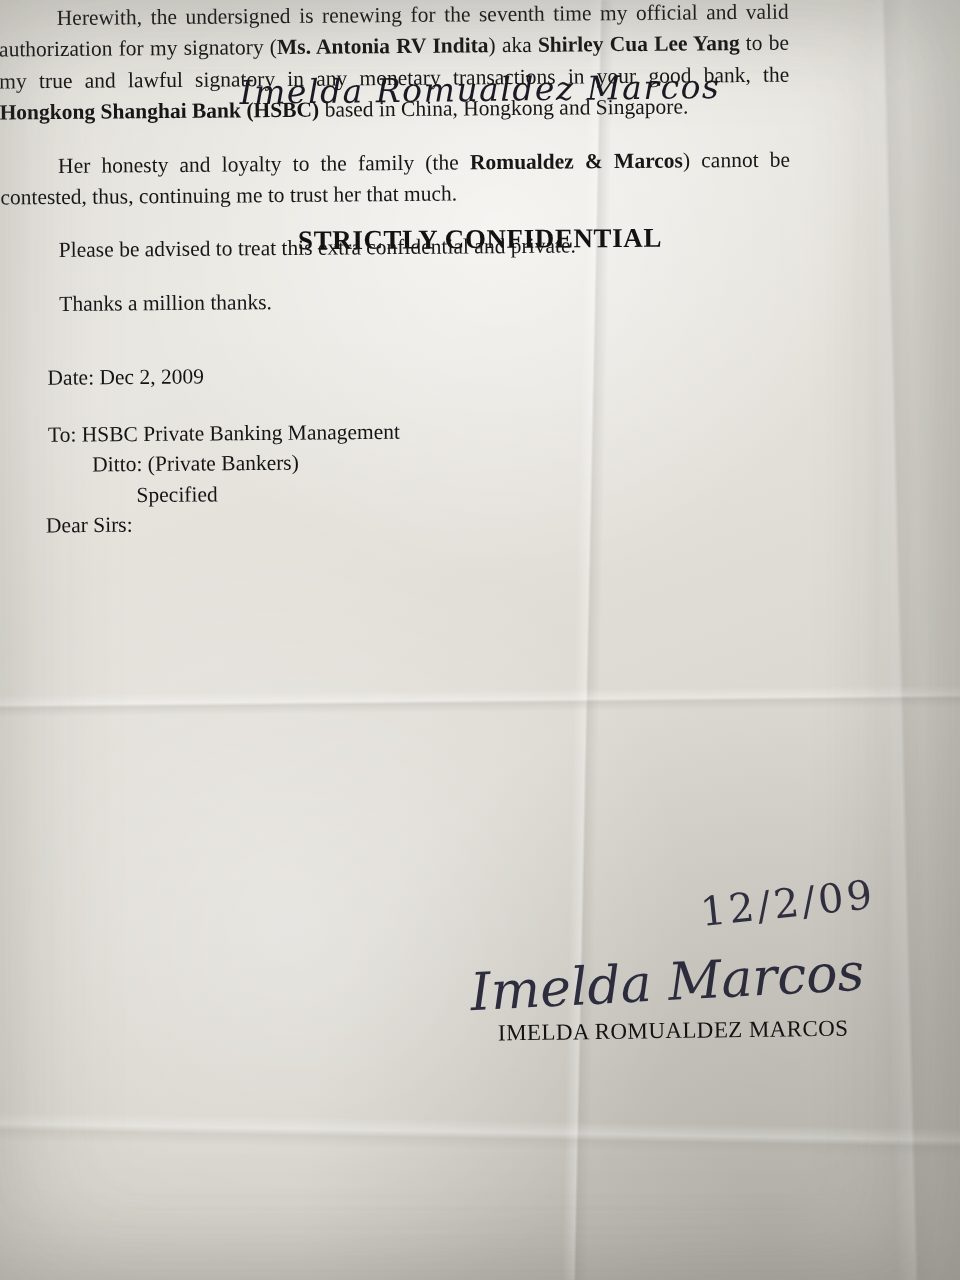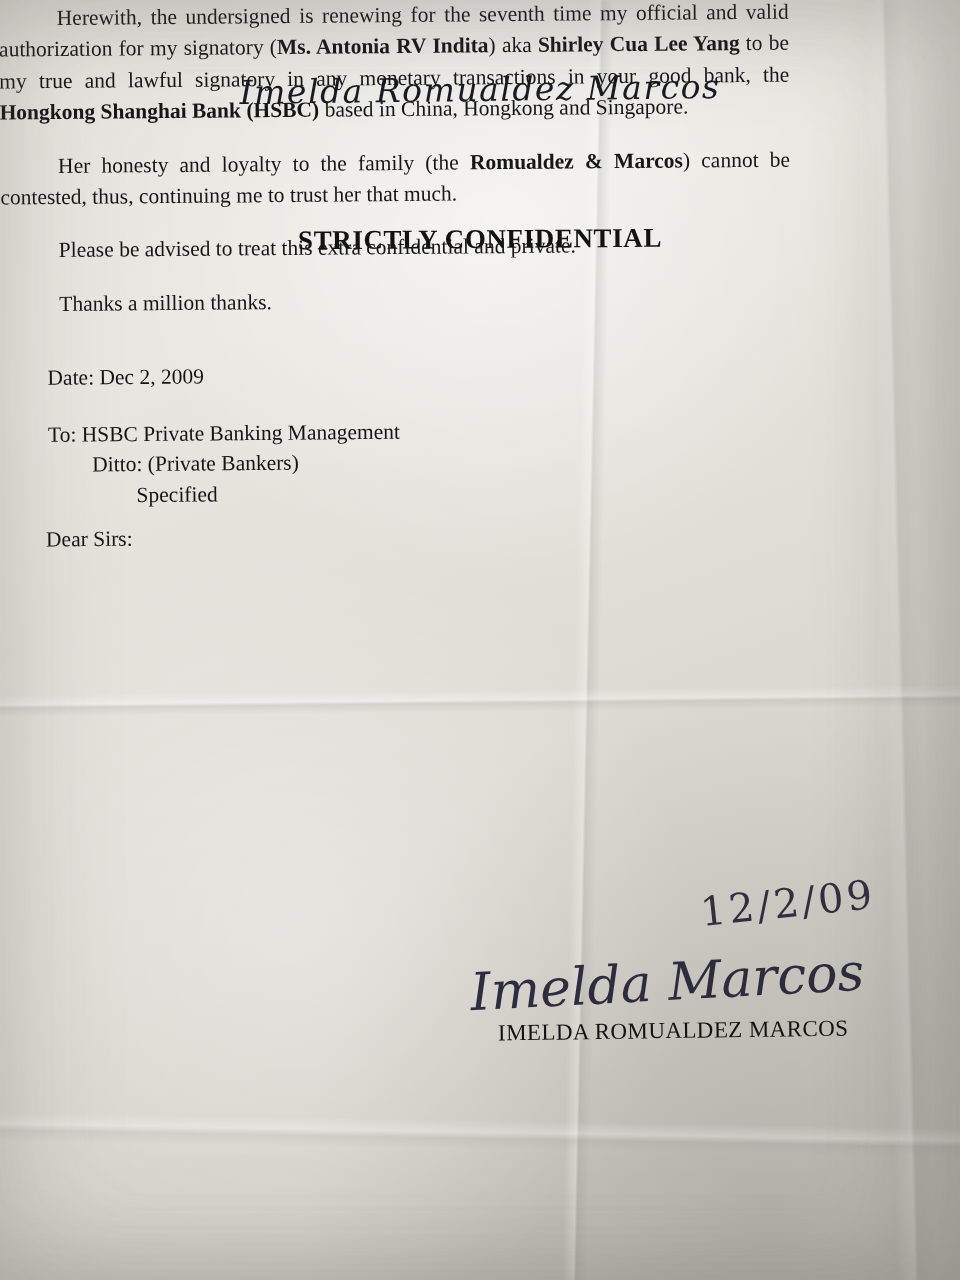--- a/index.html
+++ b/index.html
@@ -93,21 +93,21 @@
     line-height: 1.42;
     color: #141414;
   }
 
   .meta { top: 360px; left: 48px; width: 640px; transform: rotate(-0.5deg); }
   .meta .line { white-space: pre; }
   .meta .indent1 { padding-left: 44px; }
   .meta .indent2 { padding-left: 88px; }
   .meta .date { margin-bottom: 26px; }
 
-  .salutation { top: 524px; left: 46px; transform: rotate(-0.5deg); }
+  .salutation { top: 510px; left: 46px; transform: rotate(-0.5deg); }
 
   .body-text {
     top: 572px;
     left: 44px;
     width: 790px;
     transform: rotate(-0.5deg);
     text-align: justify;
     font-size: 21.5px;
     line-height: 1.46;
   }

